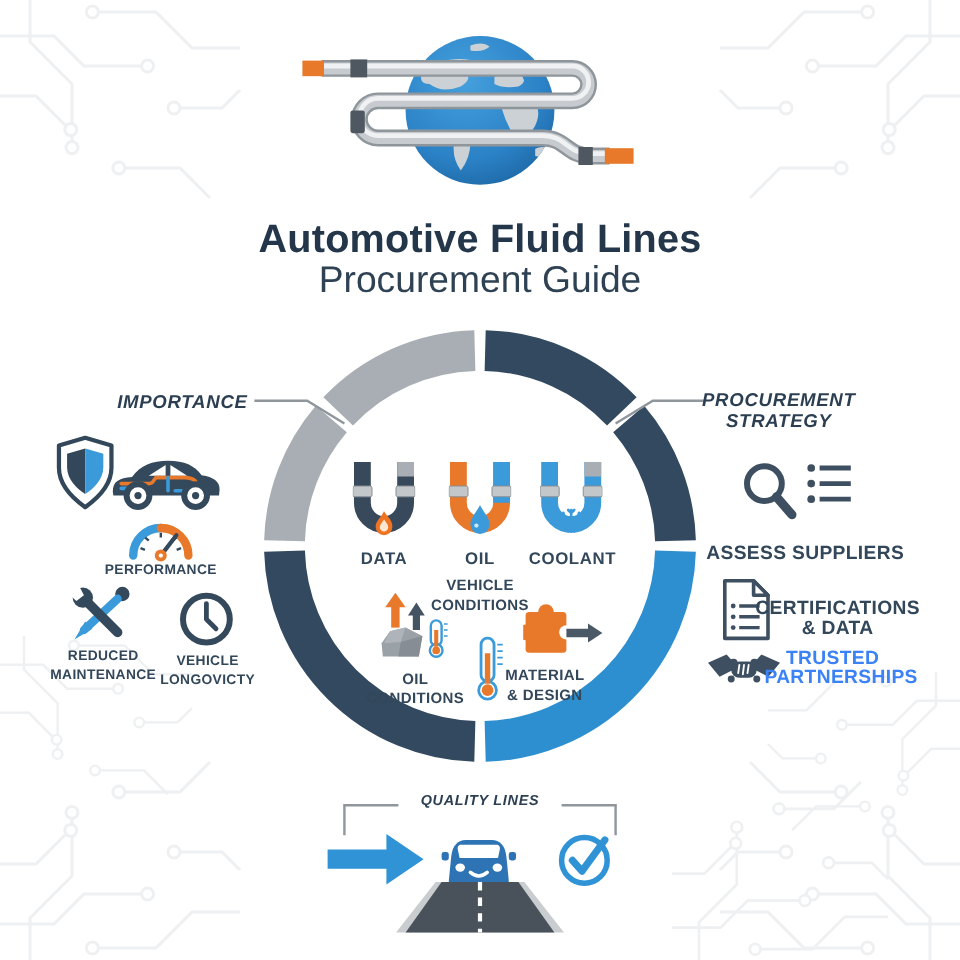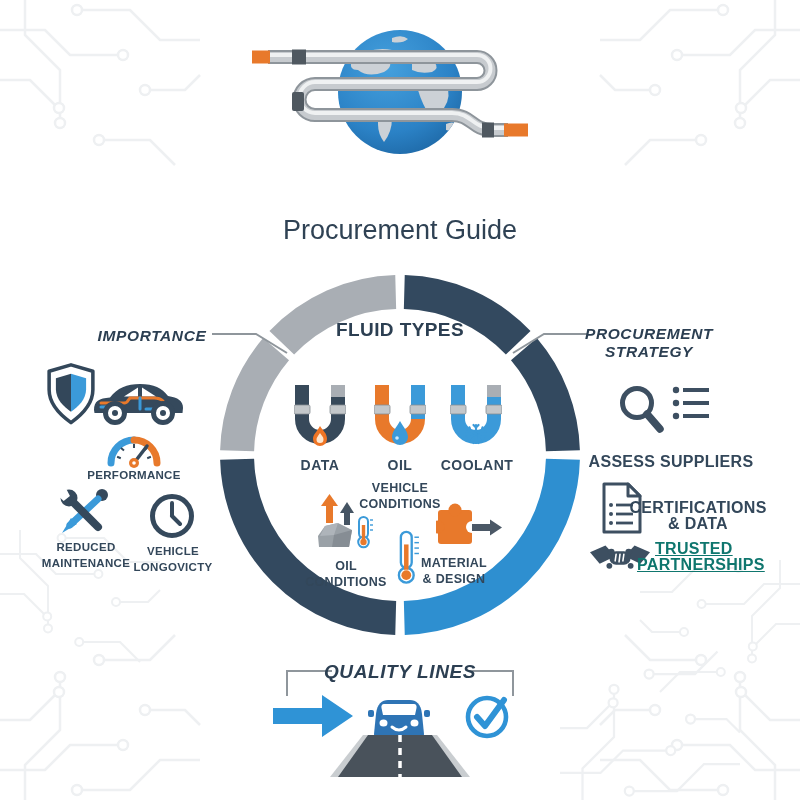--- a/index.html
+++ b/index.html
@@ -1,31 +1,31 @@
 <!DOCTYPE html>
 <html><head>
 <meta charset="utf-8">
 <style>
   html,body{margin:0;padding:0;background:#fff;}
   .canvas{position:relative;width:800px;height:800px;background:#ffffff;overflow:hidden;
           font-family:"Liberation Sans",sans-serif;}
   svg{position:absolute;display:block;}
   .lbl{position:absolute;font-weight:bold;color:#33475a;text-align:center;
        letter-spacing:.3px;line-height:1.25;white-space:nowrap;transform:translateX(-50%);}
-  .lbl-left{position:absolute;font-weight:bold;color:#0f766e;text-align:right;
-       letter-spacing:.3px;line-height:1.25;white-space:nowrap;text-decoration:underline;}
+  .lbl-left{position:absolute;font-weight:bold;color:#3b82f6;text-align:right;
+       letter-spacing:.3px;line-height:1.25;white-space:nowrap;}
   .hdr{font-size:15.5px;letter-spacing:.6px;color:#2c3f52;font-style:italic;}
   .s11{font-size:11.5px;}
   .s12{font-size:16px;}
   .s125{font-size:12.5px;}
   .s14{font-size:14px;letter-spacing:.5px;}
   .title1{position:absolute;left:400px;top:180px;transform:translateX(-50%);
           font-size:33px;font-weight:bold;color:#24364a;letter-spacing:.2px;white-space:nowrap;}
   .title2{position:absolute;left:400px;top:215px;transform:translateX(-50%);
-          font-size:27px;font-weight:normal;color:#2f4254;white-space:nowrap;}
+          font-size:31px;font-weight:normal;color:#2f4254;white-space:nowrap;}
   .fluidhdr{font-size:19px;letter-spacing:.4px;color:#2c3f52;}
 </style>
 </head>
 <body>
 
 <div class="canvas">
 
   <svg width="800" height="800" viewBox="0 0 800 800" style="left:0;top:0">
     <defs>
       <g id="cp" fill="none" stroke="#eef0f2" stroke-width="2.5">
@@ -98,24 +98,24 @@
       <path d="M 28 37 L 237 37 A 13.5 13.5 0 1 1 237 64 L 75 64 A 15.5 15.5 0 1 0 75 95 L 212 95 C 232 95 232 110 252 110 L 268 110" stroke="#c7cbcf" stroke-width="10"></path>
       <path d="M 28 37 L 237 37 A 13.5 13.5 0 1 1 237 64 L 75 64 A 15.5 15.5 0 1 0 75 95 L 212 95 C 232 95 232 110 252 110 L 268 110" stroke="#eff1f2" stroke-width="4" transform="translate(0,-2)"></path>
       <path d="M 12 37 L 30 37" stroke-width="13" stroke="#e8792b"></path>
       <path d="M 264 110 L 288 110" stroke-width="13" stroke="#e8792b"></path>
       <path d="M 52 37 L 66 37" stroke="#4f5860" stroke-width="15"></path>
       <rect x="52" y="72" width="12" height="19" rx="2" fill="#4f5860" stroke="none"></rect>
       <path d="M 242 110 L 254 110" stroke="#4f5860" stroke-width="15"></path>
     </g>
   </svg>
 
+  <div class="title1">Automotive Fluid Lines</div>
   <div class="title2">Procurement Guide</div>
 
   <div class="lbl hdr" style="left:152px;top:326px">IMPORTANCE</div>
-  <div class="lbl fluidhdr" style="left:400px;top:318px">FLUID TYPES</div>
   <div class="lbl hdr" style="left:649px;top:324px">PROCUREMENT</div>
   <div class="lbl hdr" style="left:649px;top:342px">STRATEGY</div>
 
   <svg width="50" height="64" viewBox="0 0 48 60" style="left:46px;top:362px">
     <path d="M24 2 L45 8.2 V26 C45 38.5 36 49 24 57.5 C12 49 3 38.5 3 26 V8.2 Z" fill="#fff" stroke="#33475a" stroke-width="3.4" stroke-linejoin="round"></path>
     <path d="M24 10.5 L24 47 C17 42.5 9.5 35 9.5 25.5 V14.8 Z" fill="#33475a"></path>
     <path d="M24 10.5 L38.5 14.8 V25.5 C38.5 35 31 42.5 24 47 Z" fill="#3b9ad9"></path>
   </svg>
 
   <svg width="98" height="62" viewBox="0 0 98 62" style="left:90px;top:368px">
@@ -313,21 +313,21 @@
     <circle cx="20" cy="26" r="3" fill="#3d4f61"></circle>
     <circle cx="42" cy="26" r="3" fill="#3d4f61"></circle>
   </svg>
 
   <div class="lbl s12" style="left:671px;top:452px">ASSESS SUPPLIERS</div>
   <div class="lbl s12" style="left:698px;top:498px">CERTIFICATIONS</div>
   <div class="lbl s12" style="left:698px;top:514px">&amp; DATA</div>
   <div class="lbl-left s12" style="left:655px;top:539px">TRUSTED</div>
   <div class="lbl-left s12" style="left:637px;top:555px">PARTNERSHIPS</div>
 
-  <div class="lbl hdr" style="left:400px;top:660px;font-size:19px">QUALITY LINES</div>
+  <div class="lbl hdr" style="left:400px;top:660px;font-size:12px">QUALITY LINES</div>
 
   <svg width="86" height="48" viewBox="0 0 86 48" style="left:270px;top:692px">
     <polygon points="3,16 52,16 52,3 83,24 52,45 52,32 3,32" fill="#2f93d6"></polygon>
   </svg>
 
   <svg width="66" height="50" viewBox="0 0 66 50" style="left:366px;top:692px">
     <rect x="2" y="18" width="6" height="7" rx="2" fill="#2e74b5"></rect>
     <rect x="58" y="18" width="6" height="7" rx="2" fill="#2e74b5"></rect>
     <rect x="12" y="44" width="10" height="5" rx="1.5" fill="#35495c"></rect>
     <rect x="44" y="44" width="10" height="5" rx="1.5" fill="#35495c"></rect>

